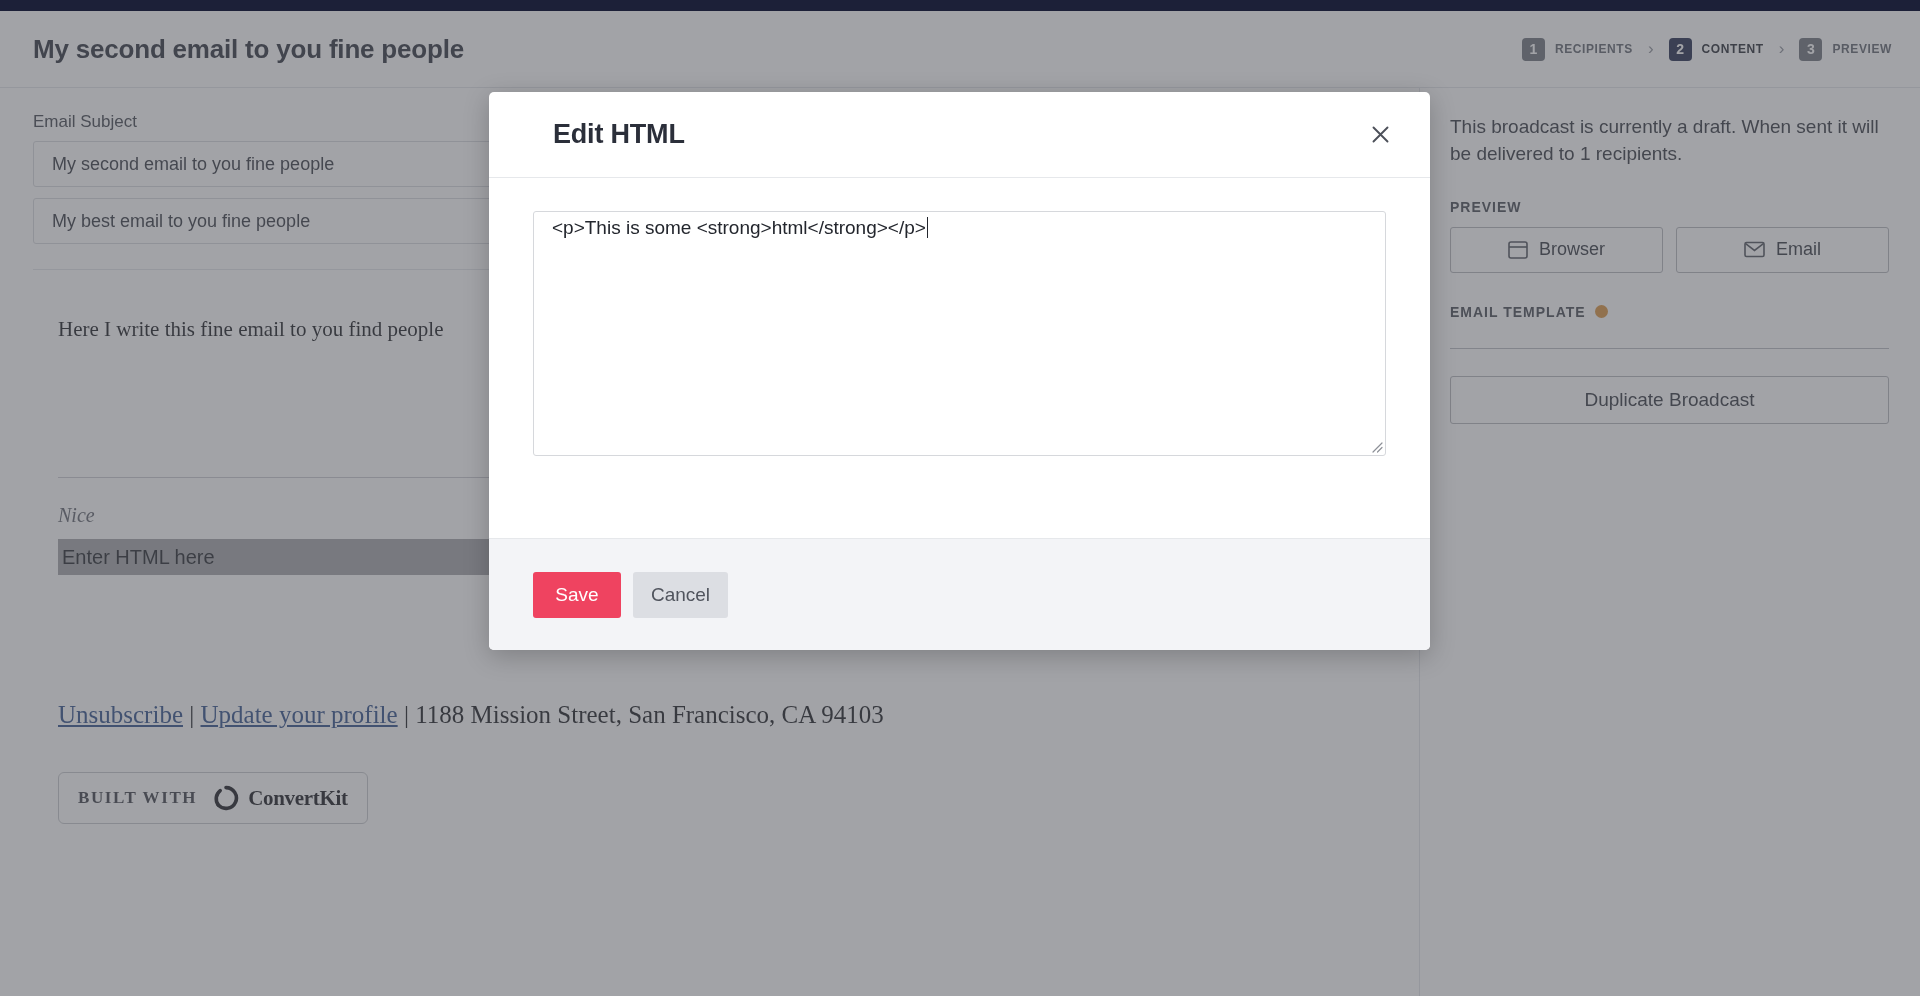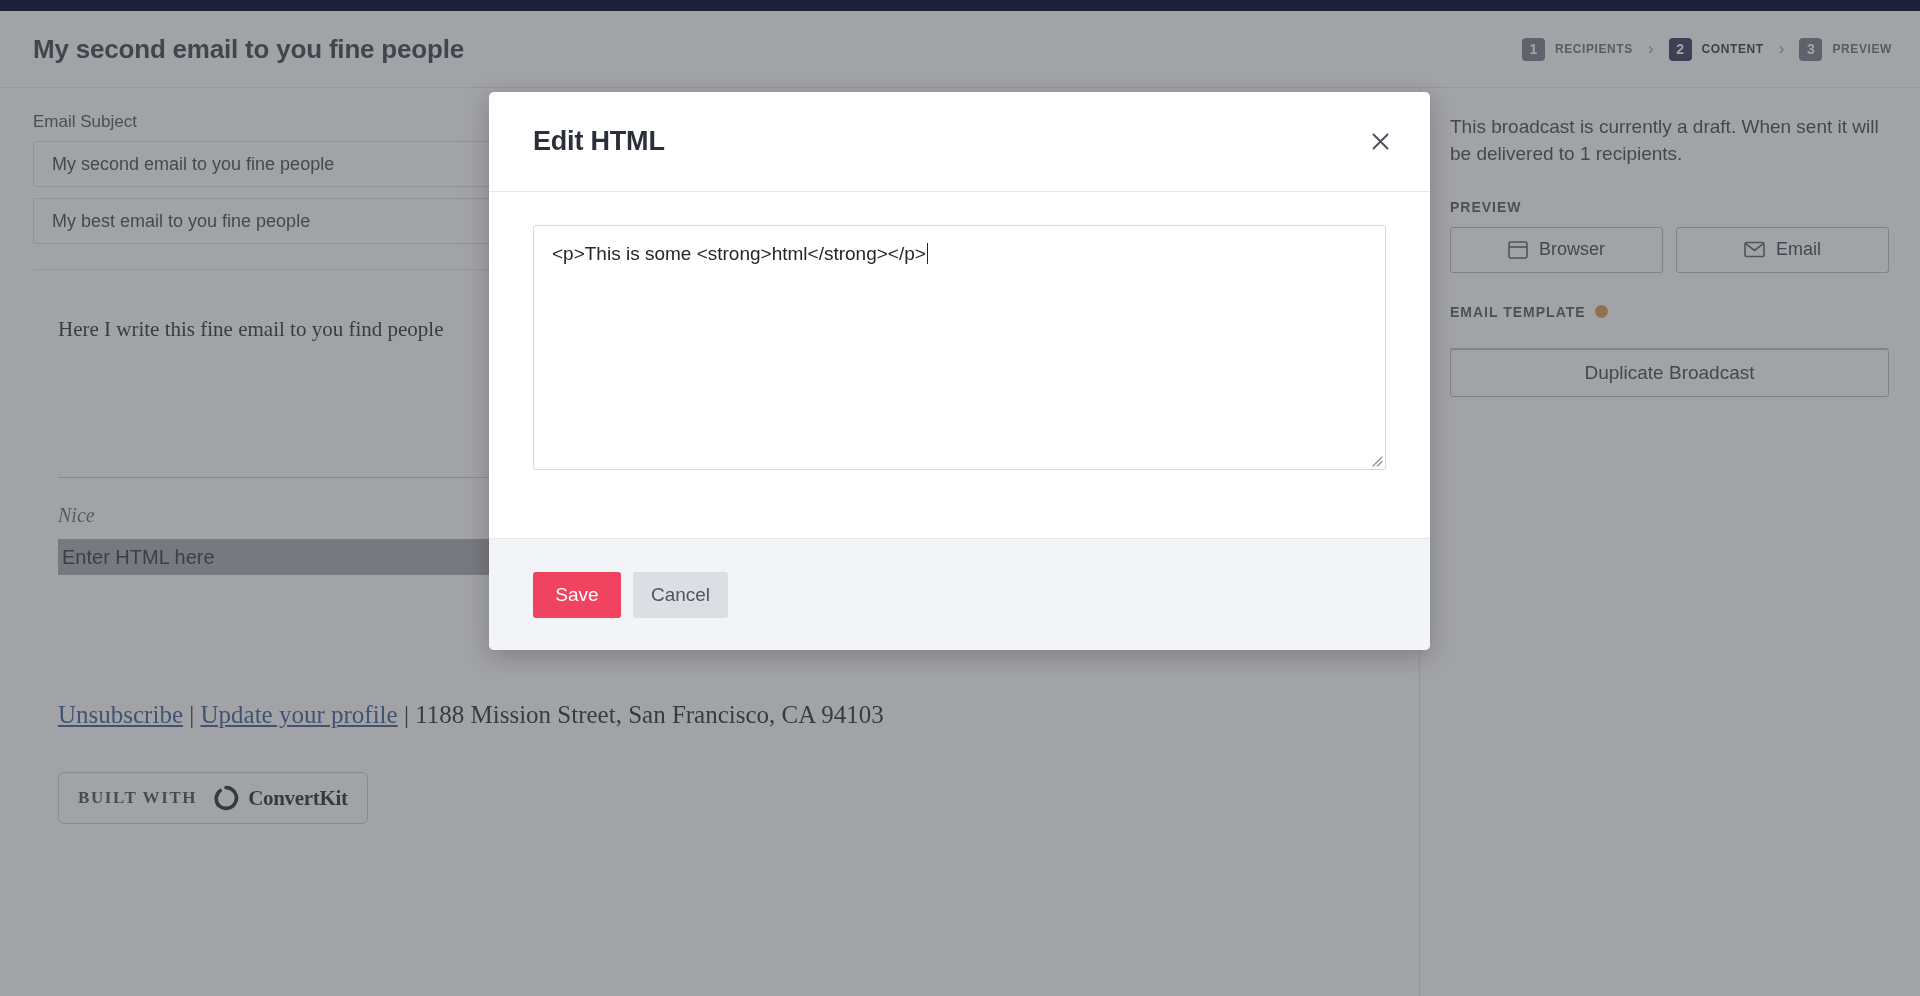--- a/index.html
+++ b/index.html
@@ -173,20 +173,21 @@
     height: 47px;
     border: 1px solid #b3b5ba; border-radius: 3px;
     display: flex; align-items: center;
     padding: 0 16px;
     font-size: 18px; color: #2f333c;
     cursor: pointer;
   }
   .template-select .caret { margin-left: auto; }
   .side-divider { margin-top: 28px; border-top: 1px solid #b9bbc0; }
   .dup-btn {
+    margin-top: 27px;
     width: 100%; height: 48px;
     border: 1px solid #b3b5ba; border-radius: 3px;
     background: transparent;
     font-size: 19px; color: #2f333c;
     font-family: "Liberation Sans", sans-serif;
     cursor: pointer;
   }
 
   
   .overlay {
@@ -198,41 +199,41 @@
     position: absolute;
     left: 489px; top: 92px;
     width: 941px; height: 558px;
     background: #ffffff;
     border-radius: 5px;
     box-shadow: 0 6px 26px rgba(0,0,0,0.22);
     display: flex; flex-direction: column;
     overflow: hidden;
   }
   .modal-header {
-    height: 100px;
+    height: 86px;
     border-bottom: 1px solid #e6e8eb;
     display: flex; align-items: center;
-    padding: 0 33px 0 44px;
+    padding: 0 33px 0 64px;
   }
   .modal-title {
     font-size: 27px; font-weight: 700; color: #2b2f3a; letter-spacing: -0.2px;
   }
   .modal-close {
     margin-left: auto;
     width: 34px; height: 34px;
     display: flex; align-items: center; justify-content: center;
     cursor: pointer; color: #4c5059;
   }
   .modal-body { flex: 1; padding: 33px 44px 0 44px; }
   .code-area {
     position: relative;
     width: 100%; height: 245px;
     border: 1px solid #d6d8dc; border-radius: 3px;
     background: #ffffff;
-    padding: 16px 18px;
+    padding: 4px 18px;
     font-size: 19px; color: #23262d;
     font-family: "Liberation Sans", sans-serif;
     line-height: 1.3;
     white-space: pre-wrap;
     overflow: hidden;
   }
   .caret-bar {
     display: inline-block;
     width: 1px; height: 21px;
     background: #23262d;

